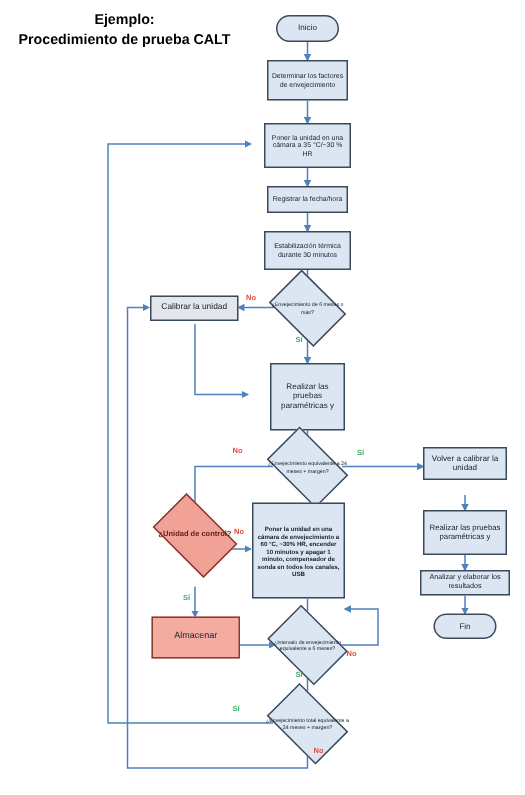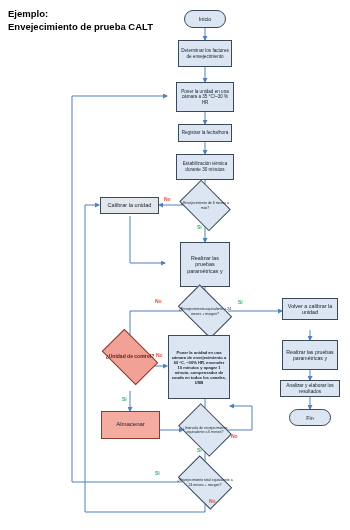--- a/index.html
+++ b/index.html
@@ -8,21 +8,21 @@
     font-family:"Liberation Sans","DejaVu Sans",sans-serif;
     color:#1a1a1a;
     position:relative;overflow:hidden;
   }
   #canvas{position:absolute;left:0;top:0;width:350px;height:530px;}
   svg.wires{position:absolute;left:0;top:0;width:350px;height:530px;pointer-events:none;}
 
   
   .title{
     position:absolute;left:8px;top:8px;width:150px;
-    text-align:left;font-weight:bold;font-size:9.5px;line-height:12.5px;
+    text-align:center;font-weight:bold;font-size:9.5px;line-height:12.5px;
     color:#000;
   }
 
   
   .node{
     position:absolute;box-sizing:border-box;
     display:flex;align-items:center;justify-content:center;
     text-align:center;
   }
   .proc{
@@ -112,21 +112,21 @@
       <path d="M227,430 L252,430 L252,406 L230,406"></path>
 
       <path d="M182,482 L72,482 L72,96 L167,96"></path>
 
       <path d="M205,497 L205,512 L85,512 L85,205 L99,205"></path>
     </g>
   </svg>
 
   <div class="title">
     <div>Ejemplo:</div>
-    <div>Envejecimiento de prueba CALT</div>
+    <div>Procedimiento de prueba CALT</div>
   </div>
 
   <div class="node term" style="left:184px;top:10px;width:42px;height:18px;">
     <span>Inicio</span>
   </div>
 
   <div class="node proc" style="left:178px;top:40px;width:54px;height:27px;">
     <span>Determinar los factores de envejecimiento</span>
   </div>
 

